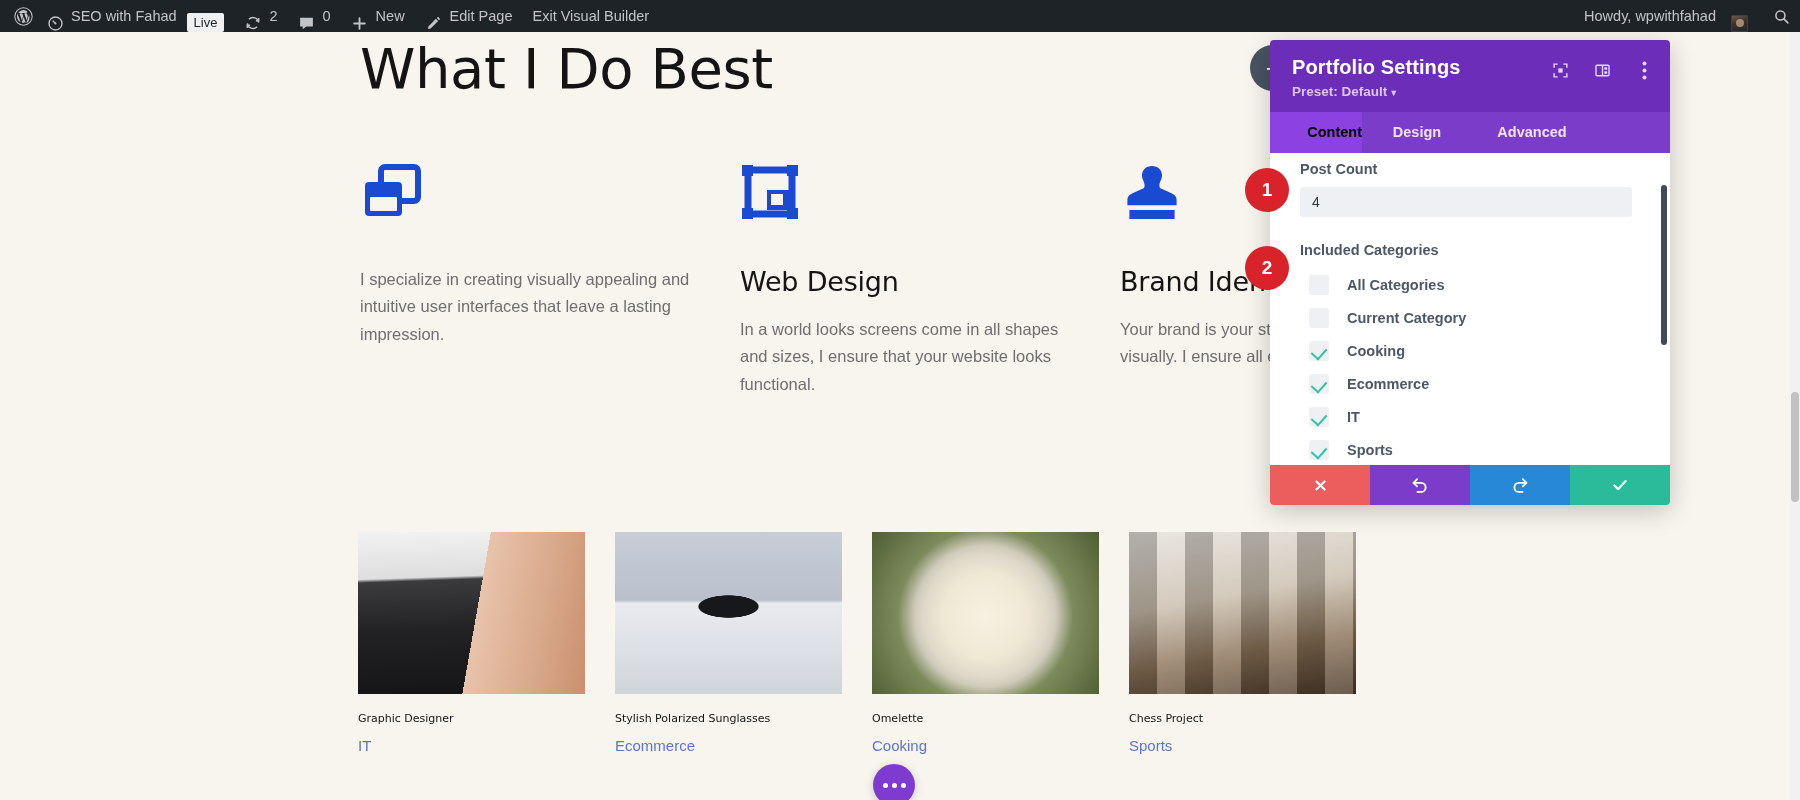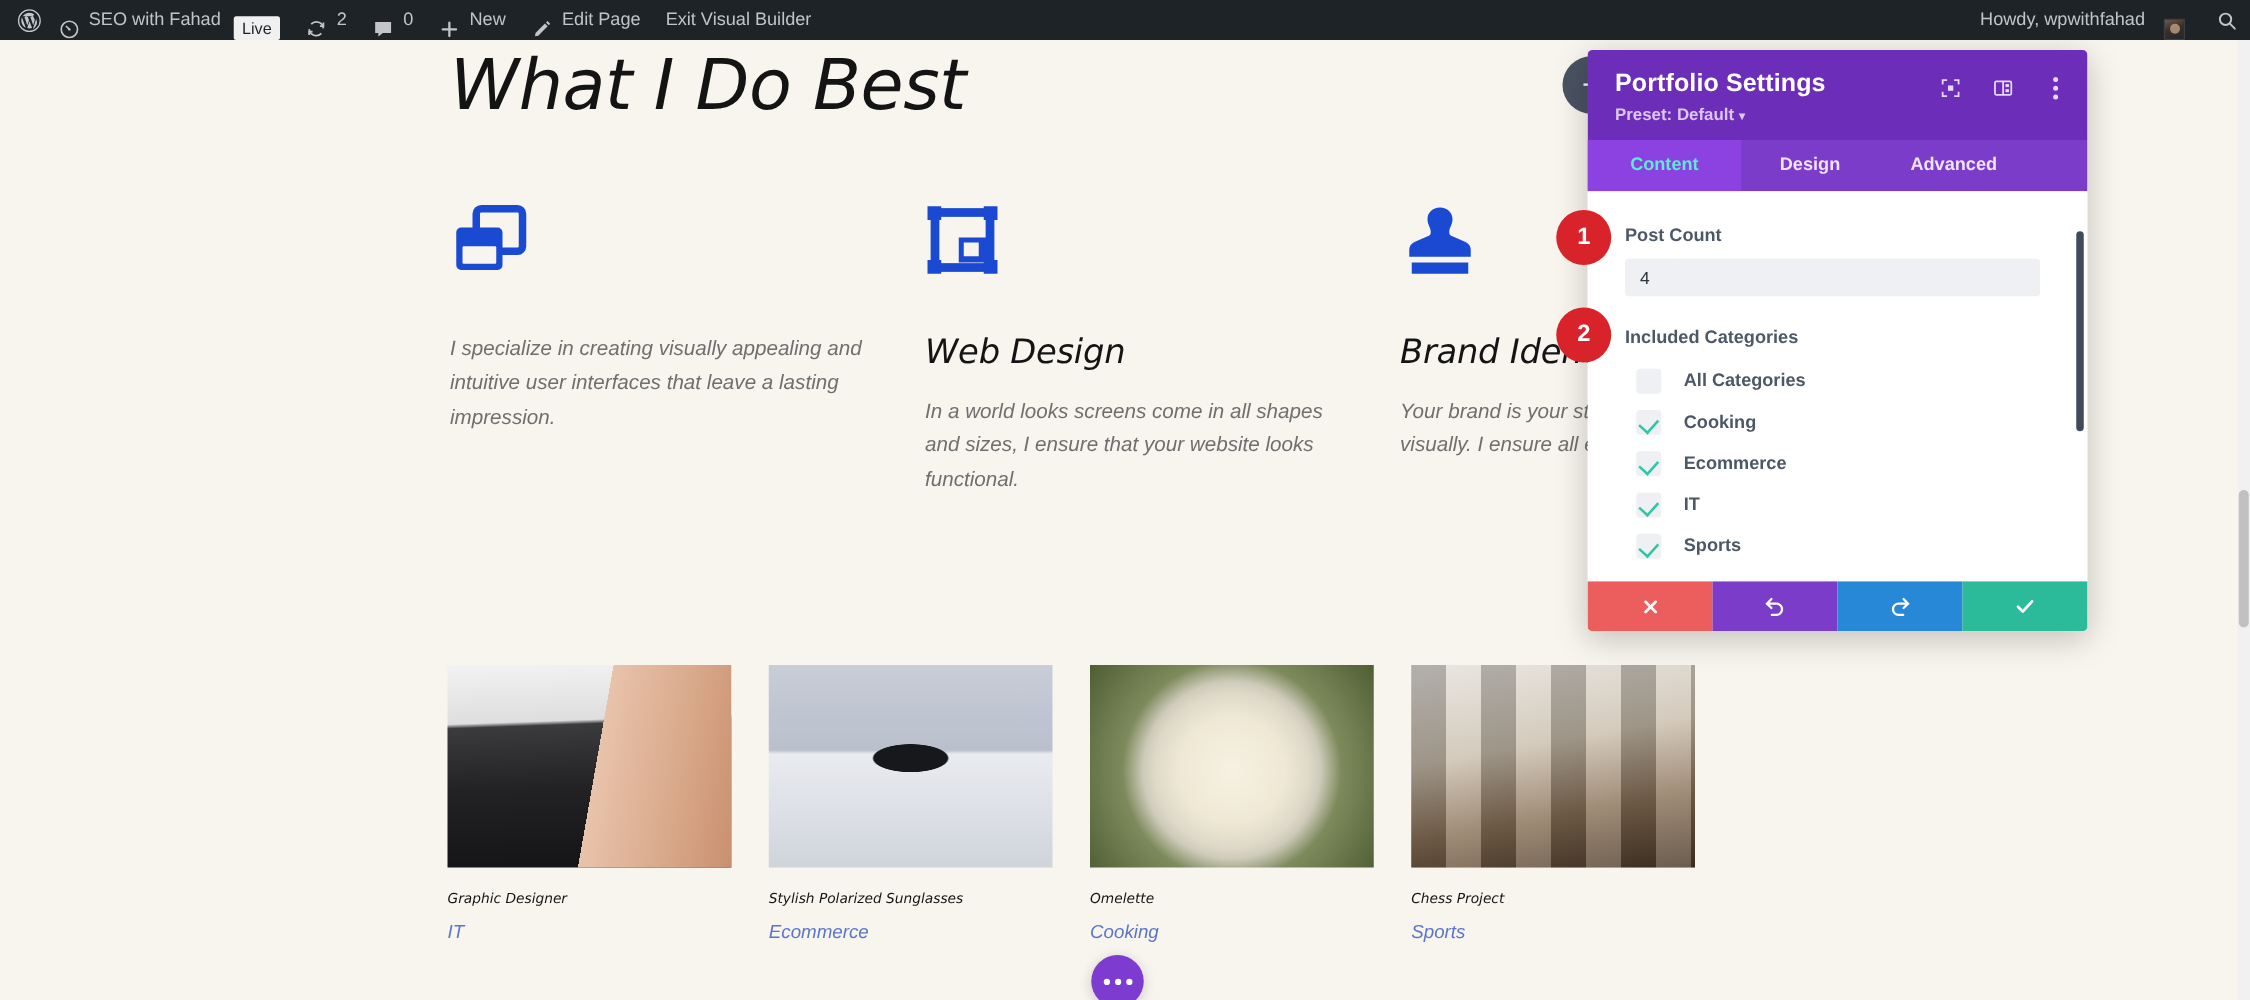--- a/index.html
+++ b/index.html
@@ -37,21 +37,21 @@
     background: linear-gradient(160deg,#6d5a4a 0%,#3b3029 45%,#20252b 100%);
     border: 1px solid #3b3f44; display: inline-block; position: relative; overflow: hidden;
   }
   .avatar-img::after{
     content:""; position:absolute; left:4px; top:3px; width:8px; height:8px;
     border-radius:50%; background:#c9a78a; opacity:.75;
   }
   .search-ico { margin-left: 14px; }
 
   
-  .page { position: absolute; top: 32px; left: 0; width: 1424px; height: 768px; background: #f8f5ee; font-style: italic; }
+  .page { position: absolute; top: 32px; left: 0; width: 1424px; height: 768px; background: #f8f5ee; }
 
   .headline {
     position: absolute; left: 360px; top: 4px;
     font-size: 56px; font-weight: 500; letter-spacing: -0.4px;
     color: #141414; font-family: "DejaVu Sans", sans-serif;
     white-space: nowrap;
   }
 
   .services { position: absolute; left: 360px; top: 132px; width: 1380px; display: flex; gap: 0; }
   .service { width: 380px; margin-right: 0; }
@@ -121,26 +121,26 @@
   .modal-head { background: #6c2eb9; padding: 16px 20px 13px 22px; position: relative; }
   .modal-title { color: #fff; font-size: 20px; font-weight: bold; letter-spacing: .1px; }
   .modal-preset { color: #dcc6f5; font-size: 13.5px; font-weight: bold; margin-top: 5px; }
   .modal-preset .caret { font-size: 9px; margin-left: 2px; }
   .head-icons { position: absolute; right: 16px; top: 20px; display: flex; align-items: center; gap: 22px; }
   .head-icons .hi { color: #e7d7fa; display: flex; align-items: center; justify-content: center; width: 20px; height: 20px; }
   .head-icons svg { display: block; }
 
   .tabs { display: flex; background: #7b3cc9; }
   .tab { flex: 0 0 auto; padding: 12px 0 13px; text-align: center; color: #f0e3ff; font-size: 14.5px; font-weight: bold; }
-  .tab-content { width: 123px; background: #8c42e0; color: #5eead4; }
+  .tab-content { width: 92px; background: #8c42e0; color: #000000; text-align: right; }
   .tab-design  { width: 110px; }
   .tab-advanced{ width: 120px; }
 
   .modal-body { background: #fff; height: 312px; position: relative; overflow: hidden; }
-  .body-inner { padding: 28px 26px 0 30px; }
+  .body-inner { padding: 8px 26px 0 30px; }
 
   .field-label { font-size: 14.5px; color: #4c5866; font-weight: bold; margin-bottom: 10px; }
   .text-input {
     width: 332px; height: 30px; background: #eef0f3; border: none; border-radius: 3px;
     padding: 0 12px; font-size: 14px; color: #2b3440; font-family: "Liberation Sans", sans-serif;
   }
 
   .cat-group { margin-top: 25px; }
   .cat-list { margin-top: 9px; }
   .cat-row { display: flex; align-items: center; height: 33px; }
@@ -386,20 +386,24 @@
 
         <div class="cat-group">
           <div class="field-label">Included Categories</div>
           <div class="cat-list">
 
             <div class="cat-row">
               <span class="cbox"></span>
               <span class="cat-label">All Categories</span>
             </div>
             <div class="cat-row">
+              <span class="cbox"></span>
+              <span class="cat-label">Current Category</span>
+            </div>
+            <div class="cat-row">
               <span class="cbox on"></span>
               <span class="cat-label">Cooking</span>
             </div>
             <div class="cat-row">
               <span class="cbox on"></span>
               <span class="cat-label">Ecommerce</span>
             </div>
             <div class="cat-row">
               <span class="cbox on"></span>
               <span class="cat-label">IT</span>

